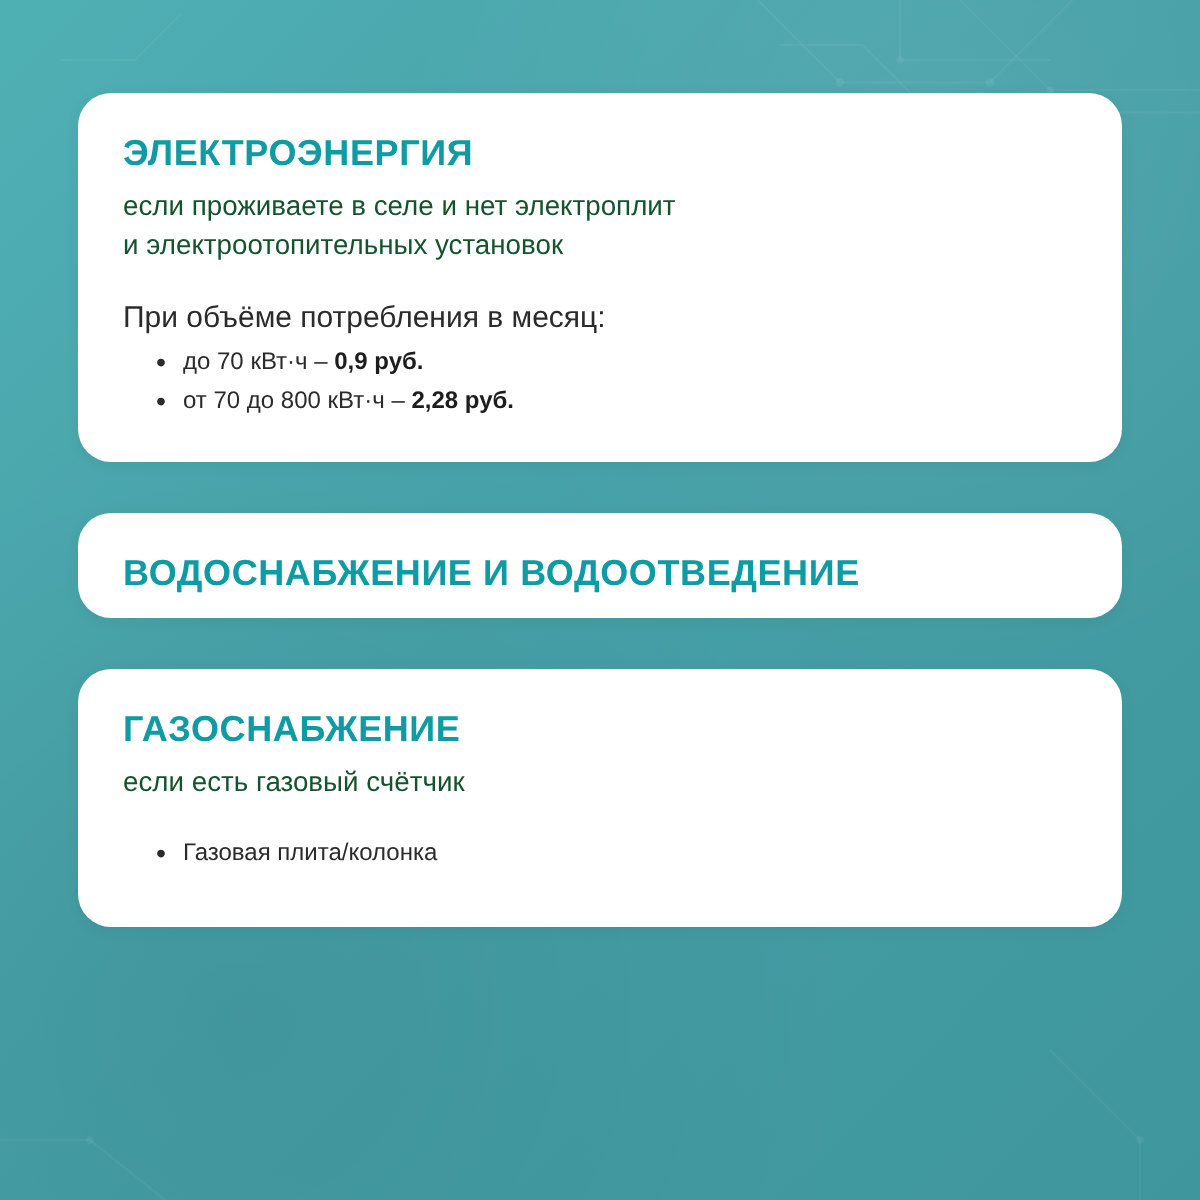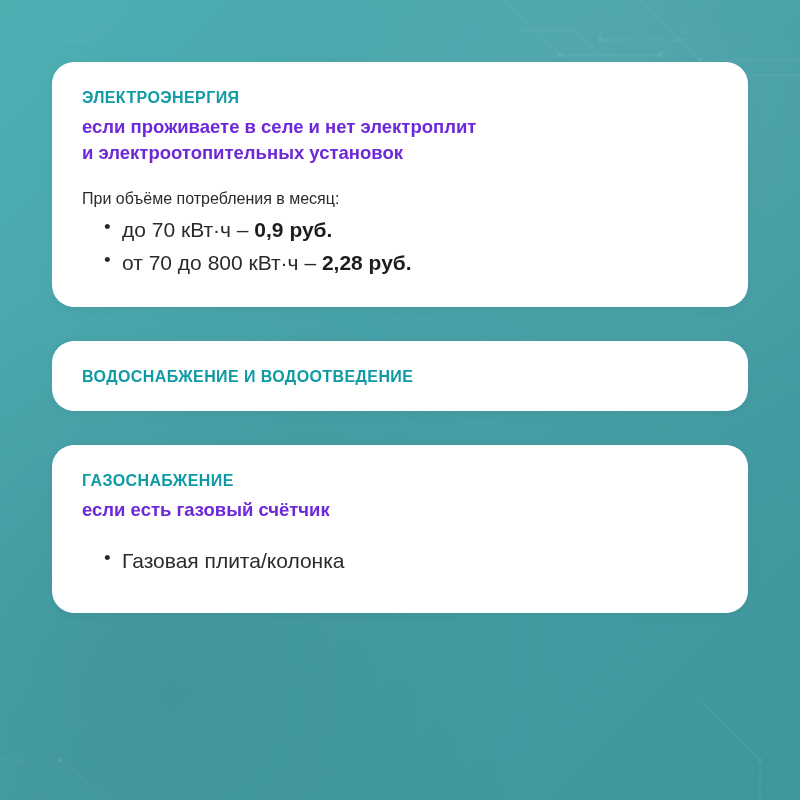--- a/index.html
+++ b/index.html
@@ -40,75 +40,75 @@
     background: #ffffff;
     border-radius: 22px;
     padding: 26px 30px 26px 30px;
     box-sizing: border-box;
     margin-bottom: 34px;
     box-shadow: 0 2px 10px rgba(0,0,0,0.05);
   }
   .card-title {
     color: #0f9ba3;
     font-weight: bold;
-    font-size: 16px;
+    font-size: 24px;
     letter-spacing: 0.4px;
     line-height: 1.25;
     margin: 0 0 2px 0;
   }
   .card-subtitle {
-    color: #6d28d9;
-    font-weight: bold;
+    color: #14532d;
+    font-weight: normal;
     font-size: 18.5px;
     line-height: 1.38;
     margin: 6px 0 0 0;
   }
   .card-body {
     color: #2b2b2b;
     font-size: 17.5px;
     line-height: 1.5;
     margin-top: 20px;
   }
   .intro {
     margin: 0 0 4px 0;
     color: #2b2b2b;
-    font-size: 16px;
+    font-size: 20px;
   }
   ul.list {
     list-style: none;
     margin: 4px 0 0 0;
     padding: 0 0 0 22px;
   }
   ul.list li {
     position: relative;
     padding-left: 18px;
     margin: 3px 0;
     color: #2b2b2b;
-    font-size: 21px;
+    font-size: 16px;
     line-height: 1.42;
   }
   ul.list li::before {
     content: "•";
     position: absolute;
     left: 0;
     top: -1px;
     font-size: 19px;
     color: #2b2b2b;
   }
   .amount {
     font-weight: bold;
     color: #1d1d1d;
   }
   .line2 {
     display: block;
   }
   .card--electricity .card-body { margin-top: 22px; }
   .card--water .card-body { margin-top: 22px; }
   .card--gas .card-body { margin-top: 24px; }
-  .card--water { padding-bottom: 22px; }
+  .card--water { padding-bottom: 12px; }
   .card--gas { padding-bottom: 34px; }
   .sup { font-size: 0.72em; vertical-align: super; }
 </style>
 </head>
 <body>
 
 <div class="page">
 
   <svg class="bg-deco" viewBox="0 0 800 800" preserveAspectRatio="none" aria-hidden="true">
     <g stroke="#ffffff" stroke-opacity="0.09" fill="none" stroke-width="1.4">

